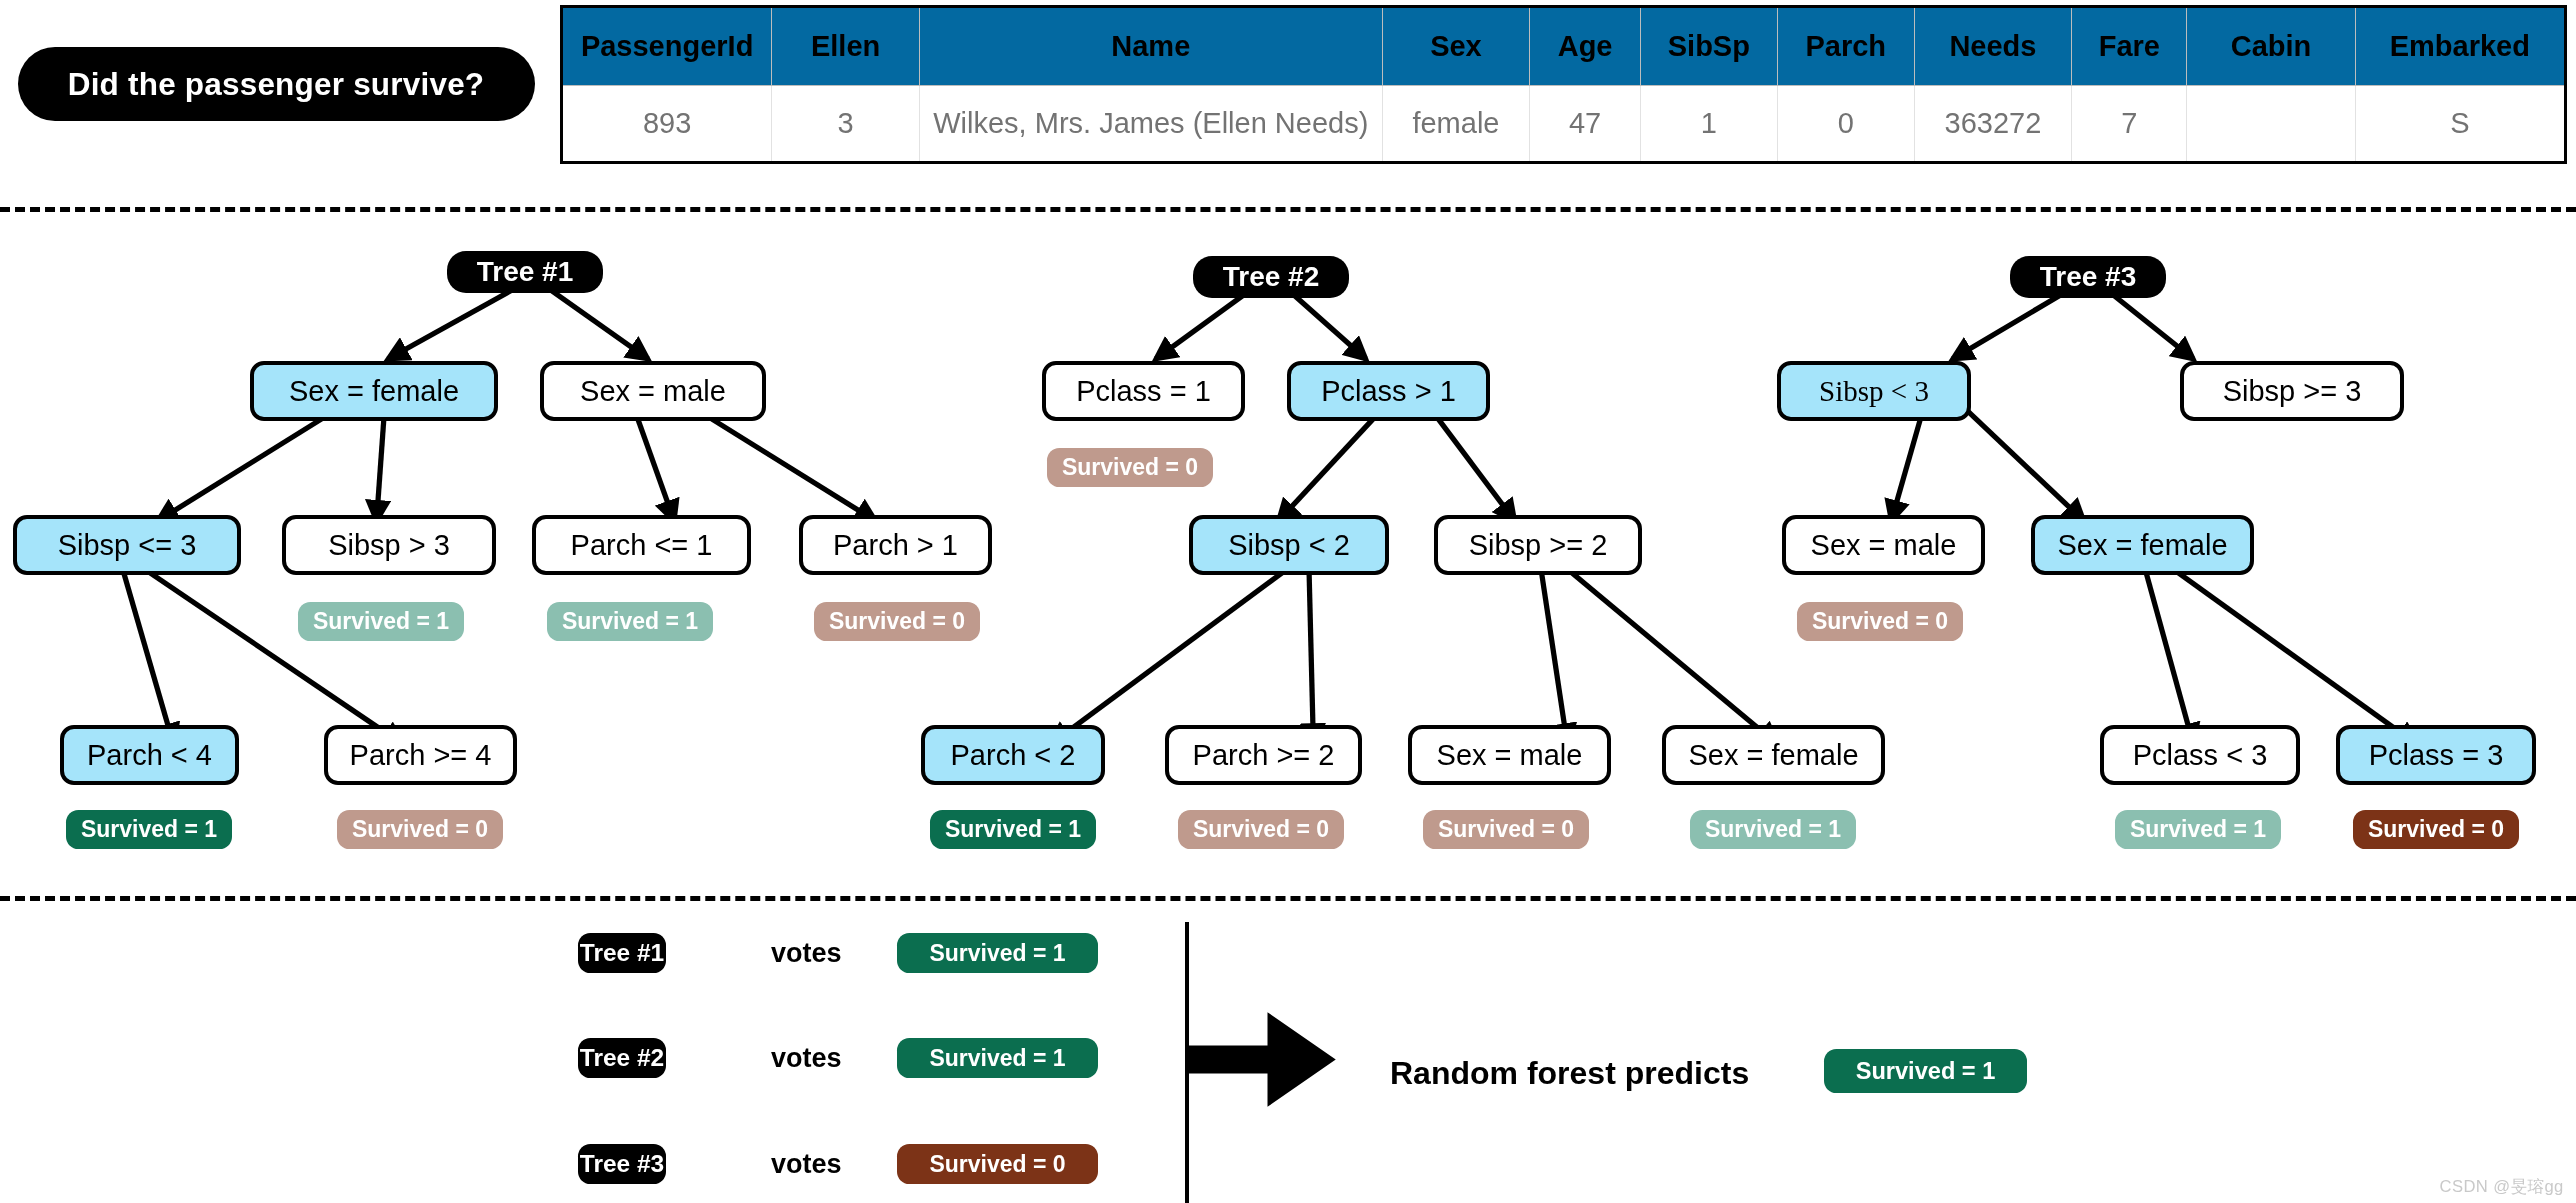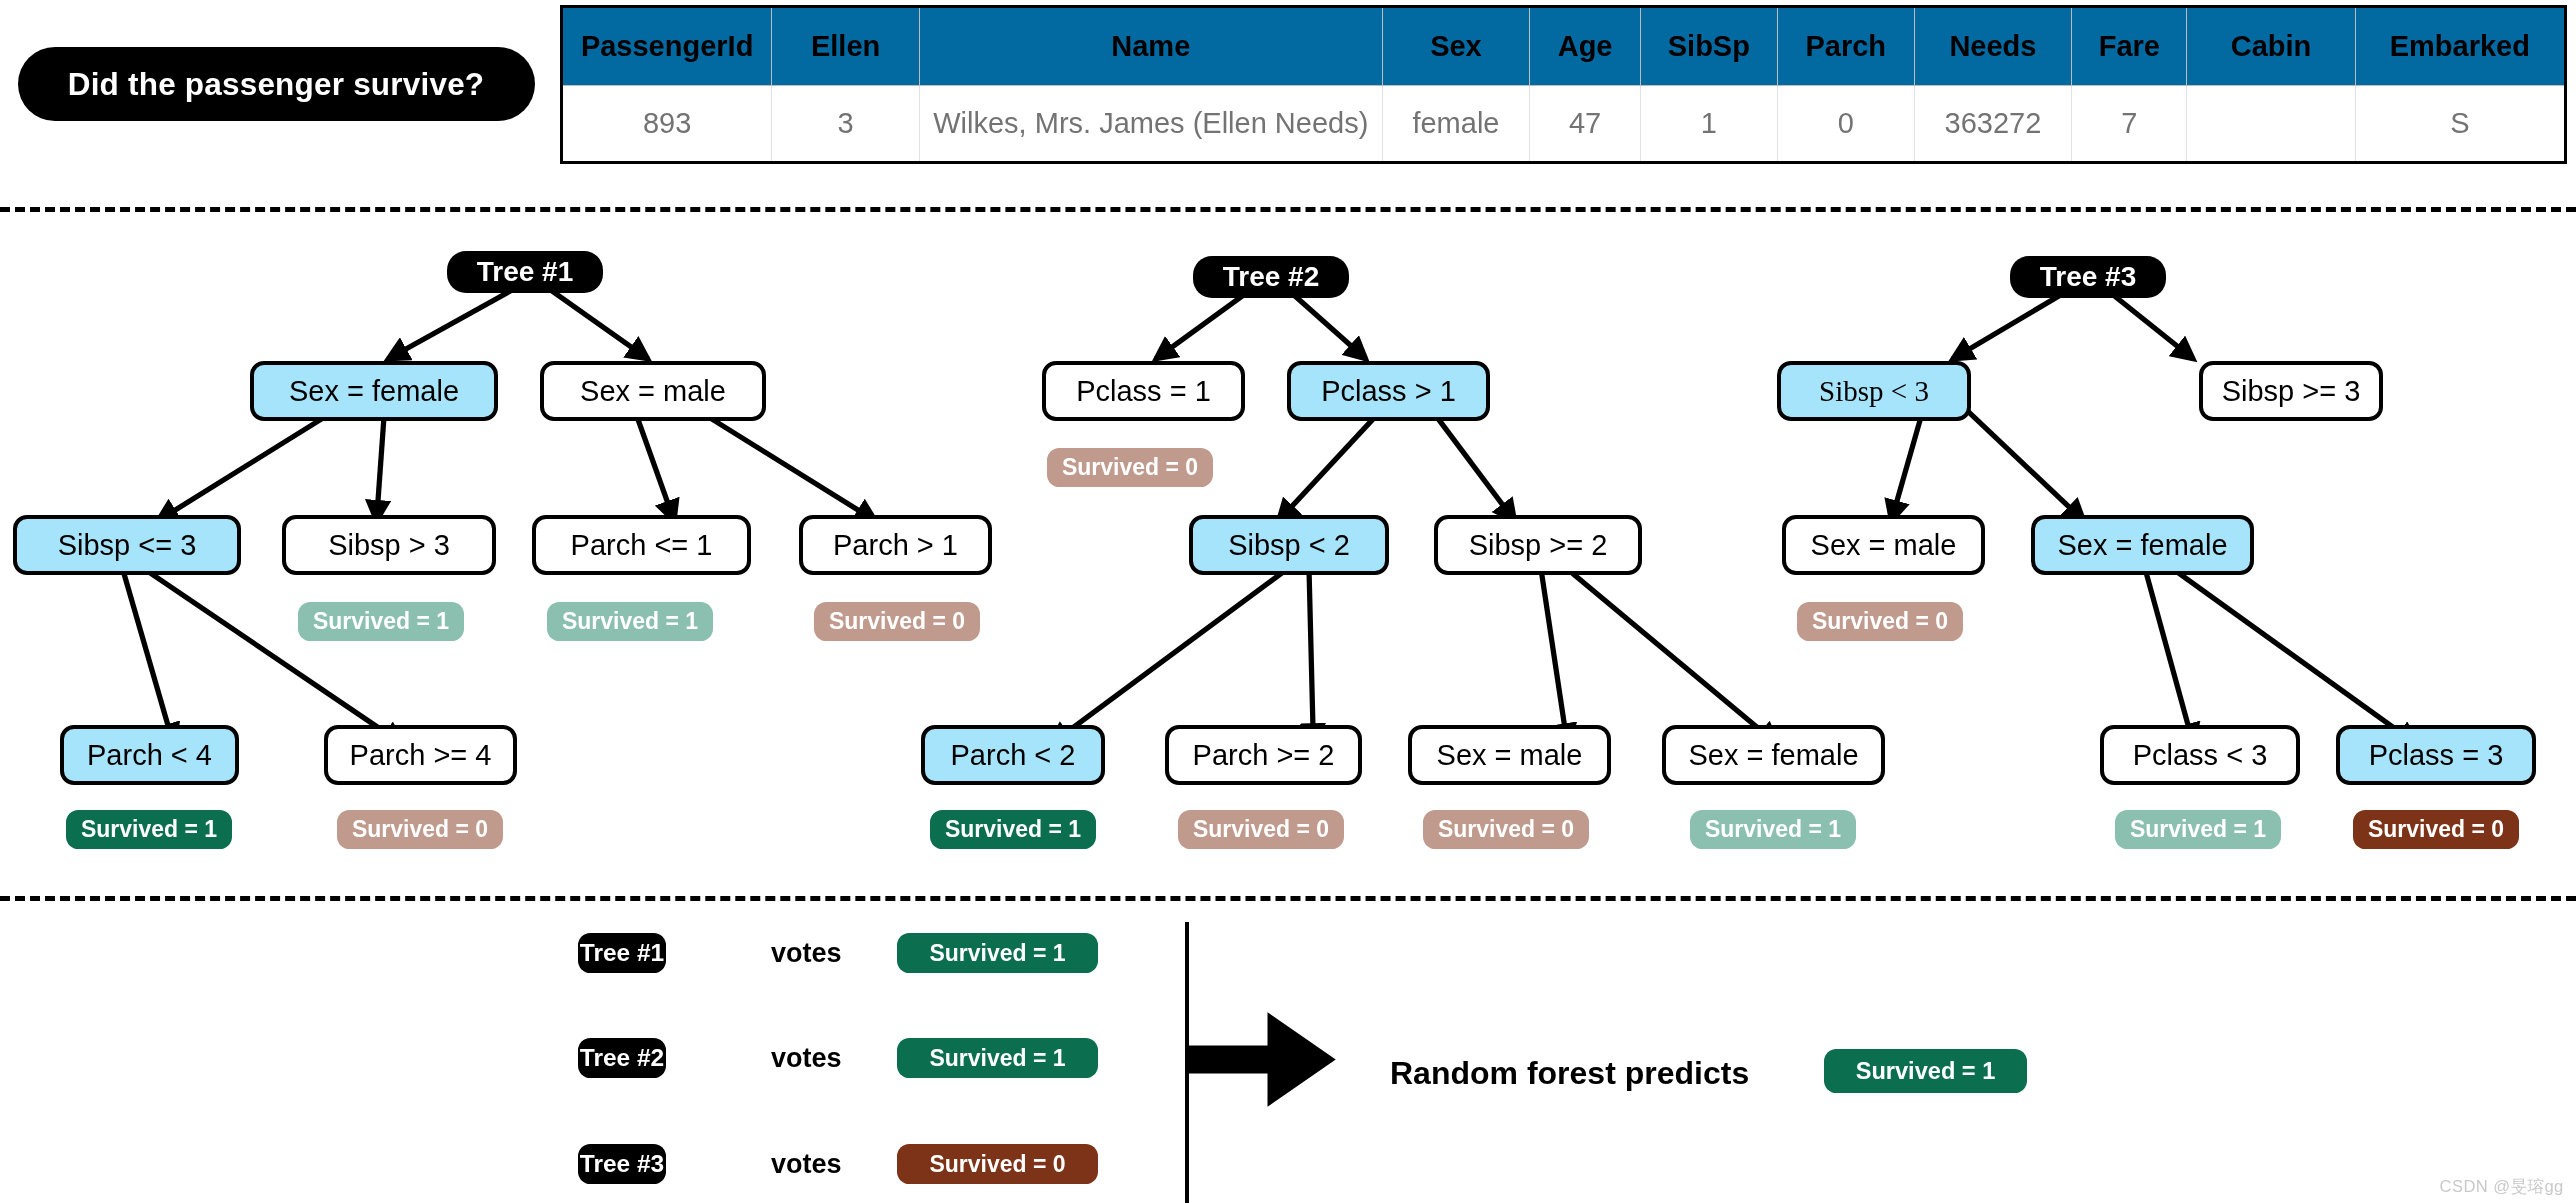--- a/index.html
+++ b/index.html
@@ -218,21 +218,21 @@
 <div class="node" style="left:1662px;top:725px;width:223px;">Sex = female</div>
 
 <div class="leaf s1 on" style="left:930px;top:810px;width:166px;">Survived = 1</div>
 <div class="leaf s0" style="left:1178px;top:810px;width:166px;">Survived = 0</div>
 <div class="leaf s0" style="left:1423px;top:810px;width:166px;">Survived = 0</div>
 <div class="leaf s1" style="left:1690px;top:810px;width:166px;">Survived = 1</div>
 
 <div class="root-node" style="left:2010px;top:256px;width:156px;">Tree #3</div>
 
 <div class="node hl" style="left:1777px;top:361px;width:194px;font-family:Liberation Serif, serif;">Sibsp &lt; 3</div>
-<div class="node" style="left:2180px;top:361px;width:184px;margin-left:19px;">Sibsp &gt;= 3</div>
+<div class="node" style="left:2180px;top:361px;width:224px;">Sibsp &gt;= 3</div>
 
 <div class="node" style="left:1782px;top:515px;width:203px;">Sex = male</div>
 <div class="node hl" style="left:2031px;top:515px;width:223px;">Sex = female</div>
 
 <div class="leaf s0" style="left:1797px;top:602px;width:166px;">Survived = 0</div>
 
 <div class="node" style="left:2100px;top:725px;width:200px;">Pclass &lt; 3</div>
 <div class="node hl" style="left:2336px;top:725px;width:200px;">Pclass = 3</div>
 
 <div class="leaf s1" style="left:2115px;top:810px;width:166px;">Survived = 1</div>

